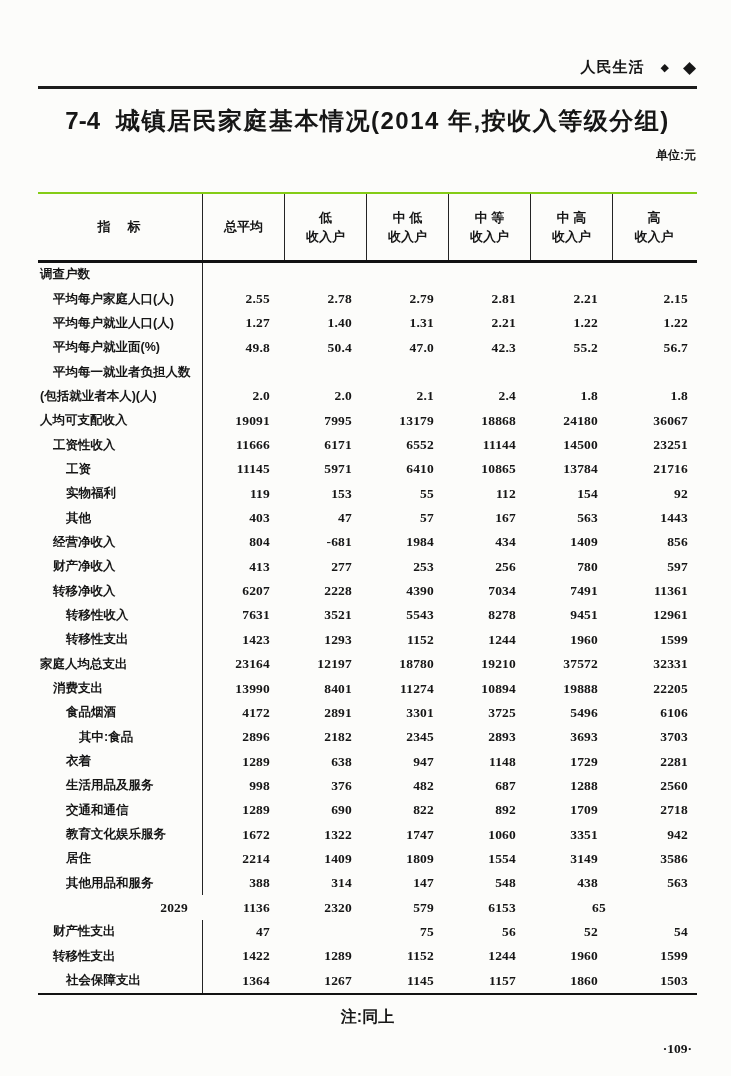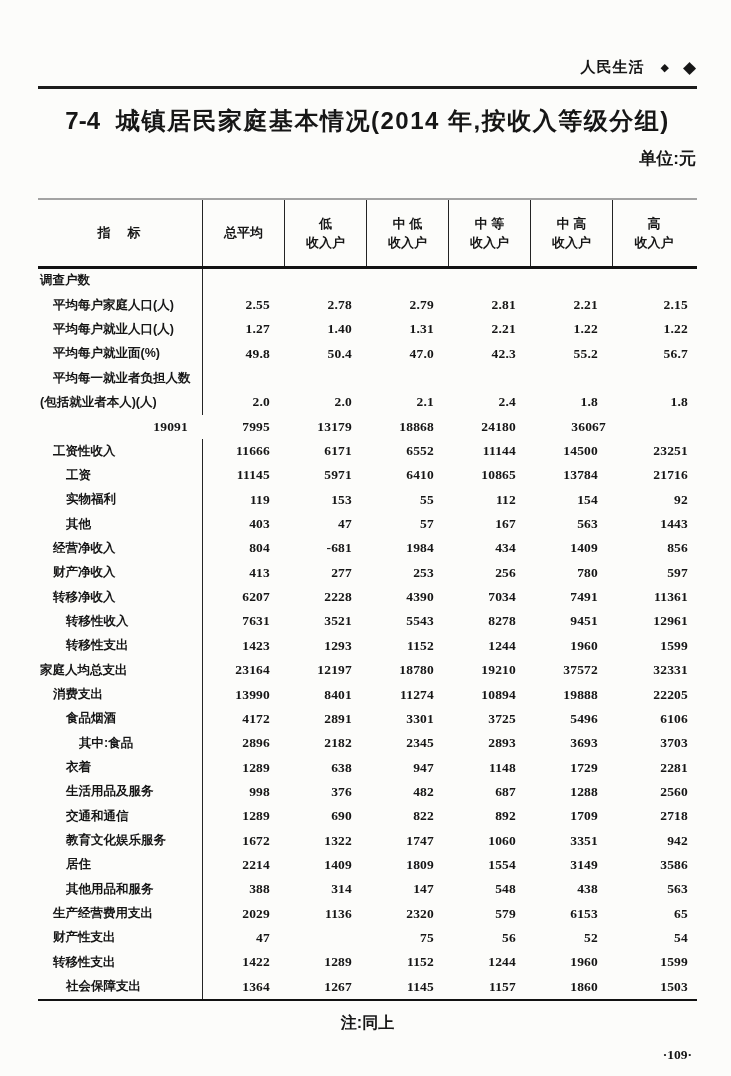--- a/index.html
+++ b/index.html
@@ -23,28 +23,28 @@
   .diamond-lg{font-size:17px;line-height:1;margin-left:-3px;}
   .toprule{margin-top:8px;height:2.5px;background:#1c1c1c;}
 
   
   .title{
     margin:15px 0 0;text-align:center;
     font-size:24px;font-weight:bold;letter-spacing:1.5px;line-height:34px;
     white-space:nowrap;
   }
   .title-no{margin-right:16px;letter-spacing:0;}
-  .unit{margin-top:9px;text-align:right;font-size:17px;font-weight:bold;padding-right:1px;}
+  .unit{margin-top:9px;text-align:right;font-size:12px;font-weight:bold;padding-right:1px;}
 
   
   .table{margin-top:6px;}
   .thead{
     display:grid;grid-template-columns:165px repeat(6,82px);
     height:66px;
-    border-top:2px solid #a3a3a3;
+    border-top:2px solid #84cc16;
     border-bottom:3px solid #121212;
     margin-top:28px;
   }
   .hcell{
     display:flex;flex-direction:column;justify-content:center;align-items:center;
     font-weight:bold;font-size:13px;line-height:19px;
     border-right:1.6px solid #242424;
   }
   .hcell:last-child{border-right:none;}
   .hcell.ind{white-space:pre;letter-spacing:2px;}
@@ -168,20 +168,21 @@
           <div class="trow">
             <div class="tlabel" style="padding-left: 2px;">(包括就业者本人)(人)</div>
             <div class="tval">2.0</div>
             <div class="tval">2.0</div>
             <div class="tval">2.1</div>
             <div class="tval">2.4</div>
             <div class="tval">1.8</div>
             <div class="tval">1.8</div>
           </div>
           <div class="trow">
+            <div class="tlabel" style="padding-left: 2px;">人均可支配收入</div>
             <div class="tval">19091</div>
             <div class="tval">7995</div>
             <div class="tval">13179</div>
             <div class="tval">18868</div>
             <div class="tval">24180</div>
             <div class="tval">36067</div>
           </div>
           <div class="trow">
             <div class="tlabel" style="padding-left: 15px;">工资性收入</div>
             <div class="tval">11666</div>
@@ -347,21 +348,20 @@
           <div class="trow">
             <div class="tlabel" style="padding-left: 28px;">其他用品和服务</div>
             <div class="tval">388</div>
             <div class="tval">314</div>
             <div class="tval">147</div>
             <div class="tval">548</div>
             <div class="tval">438</div>
             <div class="tval">563</div>
           </div>
           <div class="trow">
-            <div class="tlabel" style="padding-left: 15px;">生产经营费用支出</div>
             <div class="tval">2029</div>
             <div class="tval">1136</div>
             <div class="tval">2320</div>
             <div class="tval">579</div>
             <div class="tval">6153</div>
             <div class="tval">65</div>
           </div>
           <div class="trow">
             <div class="tlabel" style="padding-left: 15px;">财产性支出</div>
             <div class="tval">47</div>

